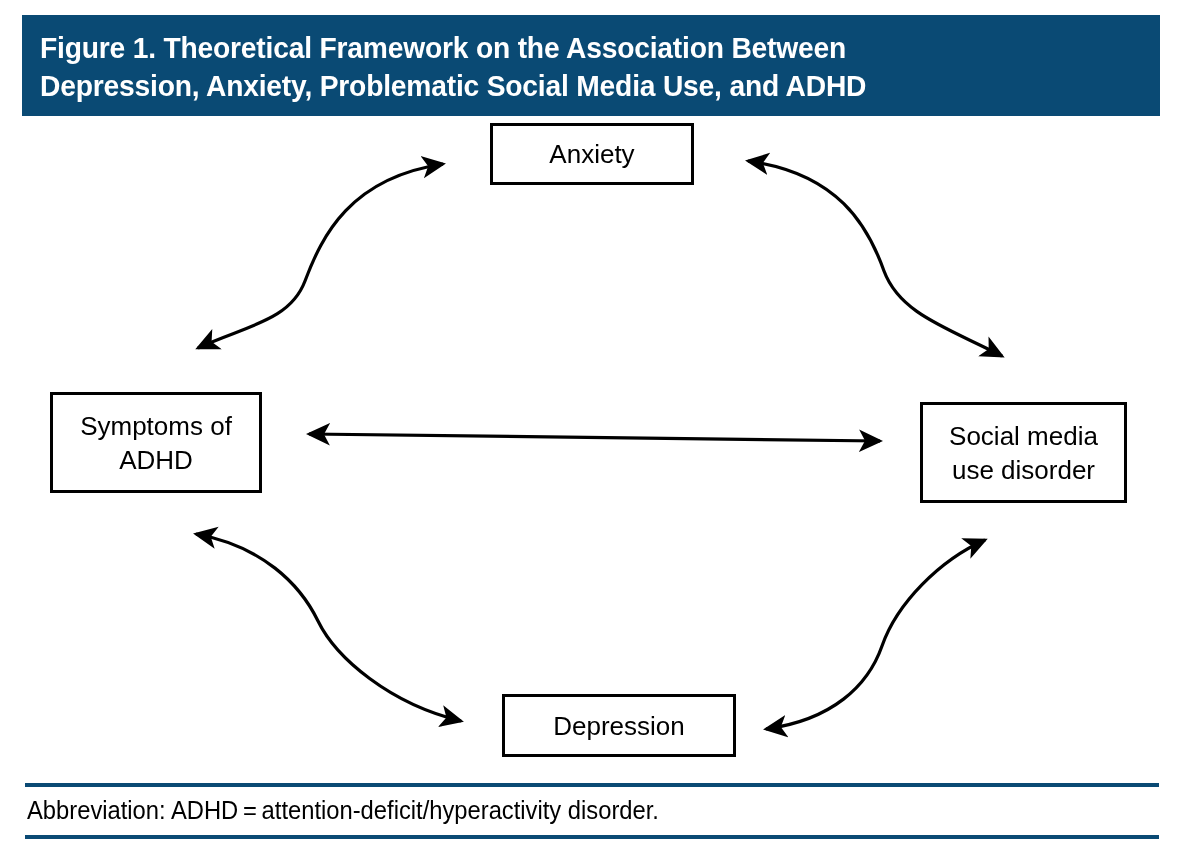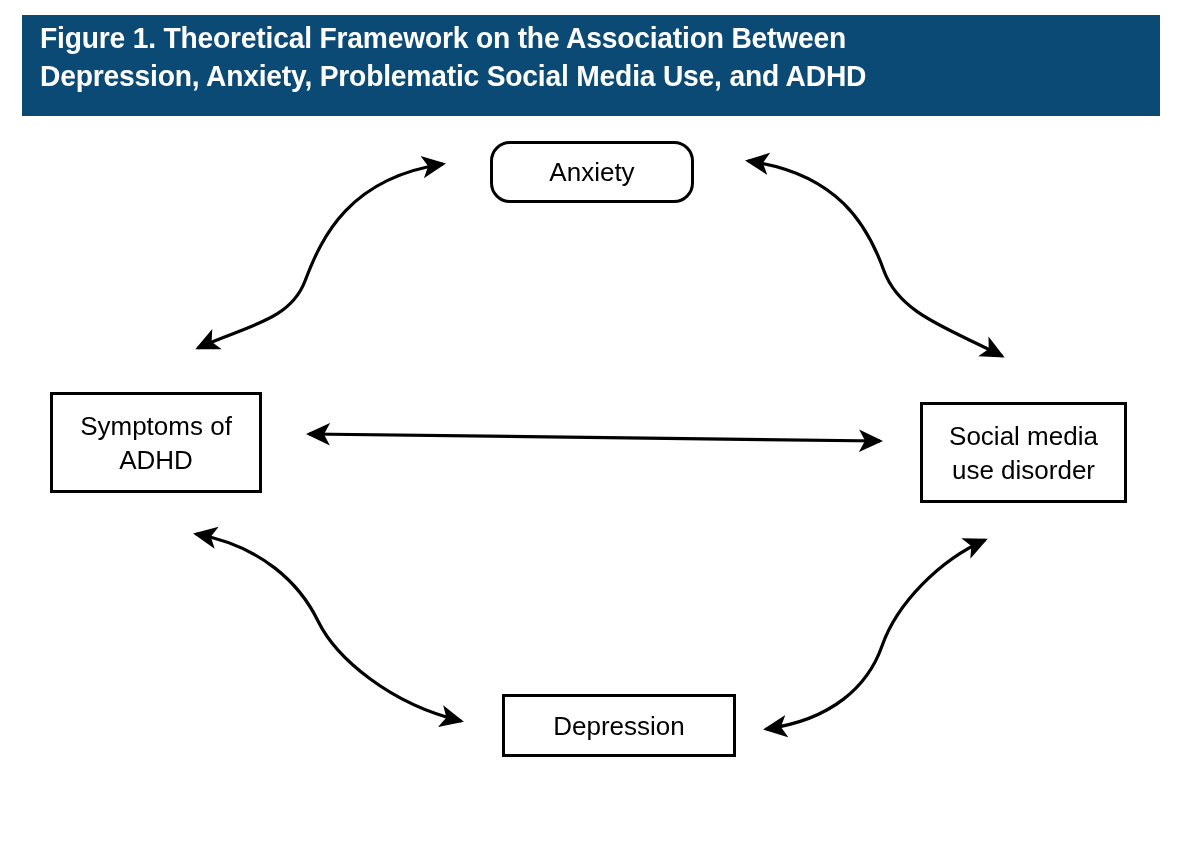--- a/index.html
+++ b/index.html
@@ -21,21 +21,21 @@
 
   
   #figure-header {
     position: absolute;
     left: 22px;
     top: 15px;
     width: 1138px;
     height: 101px;
     background: #0a4a74;
     box-sizing: border-box;
-    padding: 4px 18px 0 18px;
+    padding: 14px 18px 0 18px;
   }
   #figure-header .title-line {
     color: #ffffff;
     font-family: "Liberation Sans", sans-serif;
     font-weight: bold;
     font-size: 30px;
     line-height: 38px;
     letter-spacing: -0.2px;
     white-space: nowrap;
     transform: scaleX(0.94);
@@ -70,21 +70,21 @@
     text-align: center;
   }
   .node-label {
     font-family: "Liberation Sans", sans-serif;
     font-size: 26px;
     line-height: 34px;
     color: #000000;
     white-space: pre-line;
   }
 
-  #node-anxiety      { left: 490px;  top: 25px;  width: 204px; height: 62px; border-radius: 20px; }
+  #node-anxiety      { left: 490px;  top: 7px;  width: 204px; height: 62px; }
   #node-adhd         { left: 50px;   top: 276px; width: 212px; height: 101px; }
   #node-social-media { left: 920px;  top: 286px; width: 207px; height: 101px; }
   #node-depression   { left: 502px;  top: 578px; width: 234px; height: 63px; }
 
   
   #figure-footer {
     position: absolute;
     left: 25px;
     top: 783px;
     width: 1134px;
@@ -158,14 +158,19 @@
       <span class="node-label">Social media
 use disorder</span>
     </div>
 
     <div class="node-box" id="node-depression">
       <span class="node-label">Depression</span>
     </div>
 
   </div>
 
+  <div id="figure-footer">
+    <div class="footer-rule" id="footer-rule-top"></div>
+    <div id="footer-note">Abbreviation: ADHD = attention-deficit/hyperactivity disorder.</div>
+    <div class="footer-rule" id="footer-rule-bottom"></div>
+  </div>
 
 </div>
 
 </body></html>

